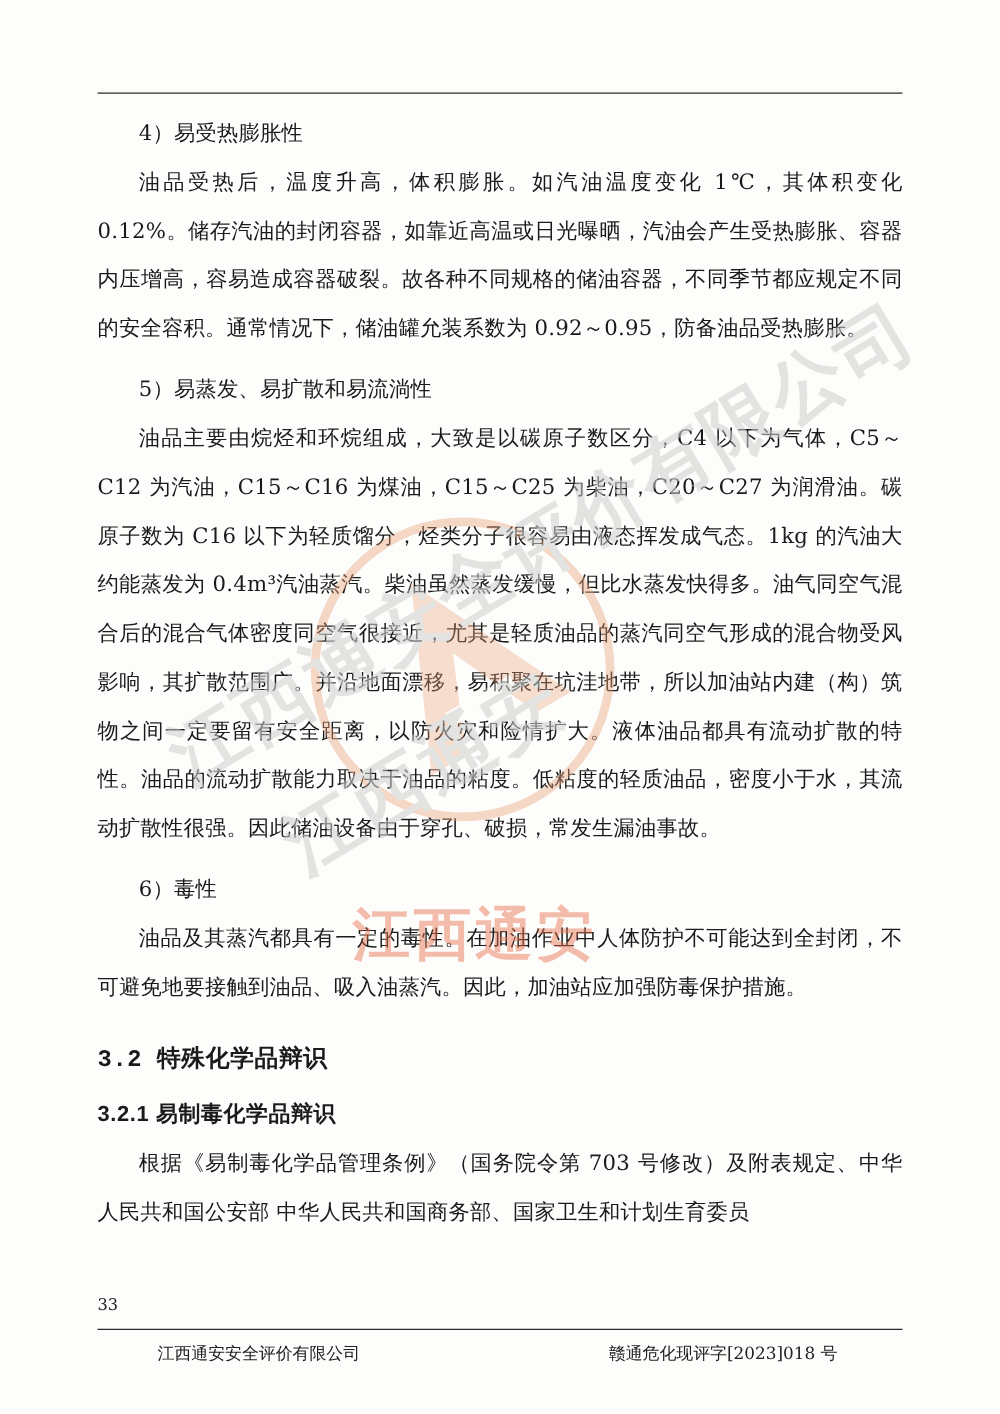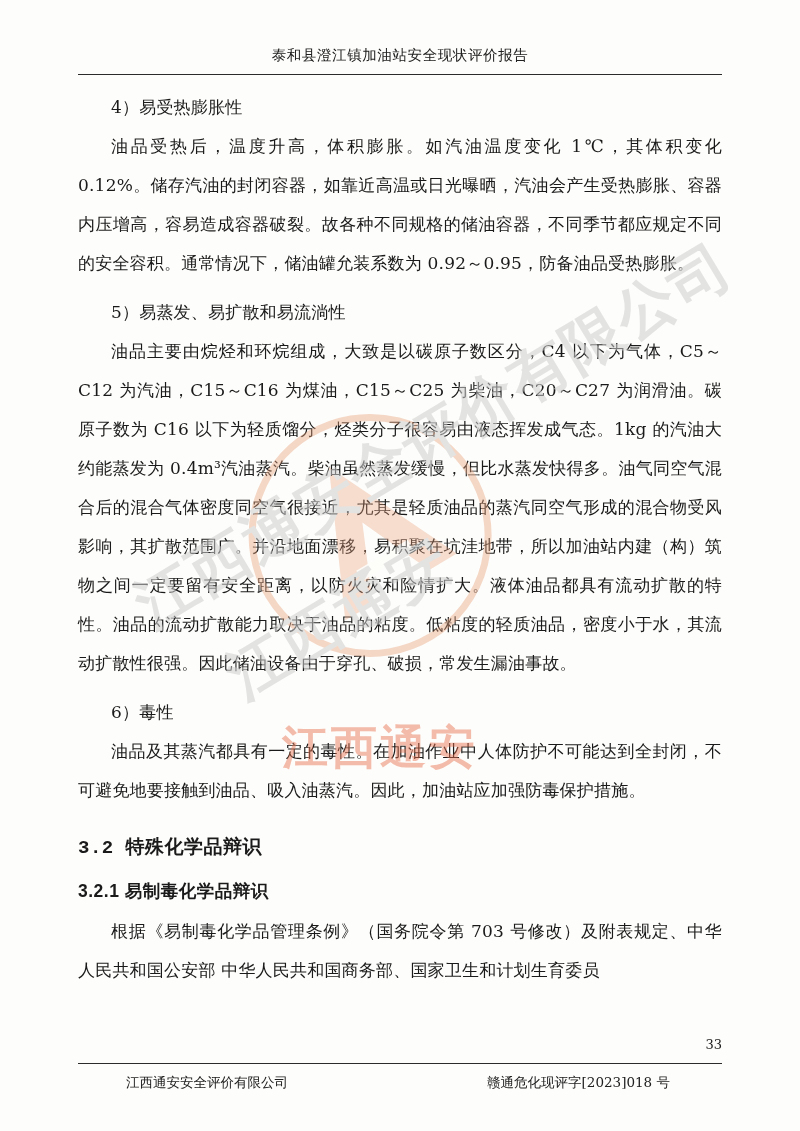--- a/index.html
+++ b/index.html
@@ -47,21 +47,21 @@
     width: 644px;
     height: 1px;
     background: #2b2b2b;
   }
   
   .page-number {
     position: absolute;
     top: 1037px;
     left: 0;
     width: 644px;
-    text-align: right;
+    text-align: left;
     font-size: 13px;
     color: #202020;
   }
   .footer-rule {
     position: absolute;
     top: 1063px;
     left: 0;
     width: 644px;
     height: 1px;
     background: #2b2b2b;
@@ -176,21 +176,20 @@
     height: 250px;
     opacity: 0.75;
   }
 </style>
 </head>
 <body>
 
 <div class="page">
   <div class="content">
 
-    <div class="header">泰和县澄江镇加油站安全现状评价报告</div>
     <div class="header-rule"></div>
 
     <div class="body-text">
       <p class="indent">4）易受热膨胀性</p>
       <p class="indent">油品受热后，温度升高，体积膨胀。如汽油温度变化 1℃，其体积变化 0.12%。储存汽油的封闭容器，如靠近高温或日光曝晒，汽油会产生受热膨胀、容器内压增高，容易造成容器破裂。故各种不同规格的储油容器，不同季节都应规定不同的安全容积。通常情况下，储油罐允装系数为 0.92～0.95，防备油品受热膨胀。</p>
       <div class="gap-sm"></div>
       <p class="indent">5）易蒸发、易扩散和易流淌性</p>
       <p class="indent">油品主要由烷烃和环烷组成，大致是以碳原子数区分，C4 以下为气体，C5～C12 为汽油，C15～C16 为煤油，C15～C25 为柴油，C20～C27 为润滑油。碳原子数为 C16 以下为轻质馏分，烃类分子很容易由液态挥发成气态。1kg 的汽油大约能蒸发为 0.4m³汽油蒸汽。柴油虽然蒸发缓慢，但比水蒸发快得多。油气同空气混合后的混合气体密度同空气很接近，尤其是轻质油品的蒸汽同空气形成的混合物受风影响，其扩散范围广。并沿地面漂移，易积聚在坑洼地带，所以加油站内建（构）筑物之间一定要留有安全距离，以防火灾和险情扩大。液体油品都具有流动扩散的特性。油品的流动扩散能力取决于油品的粘度。低粘度的轻质油品，密度小于水，其流动扩散性很强。因此储油设备由于穿孔、破损，常发生漏油事故。</p>
       <div class="gap-sm"></div>
       <p class="indent">6）毒性</p>

